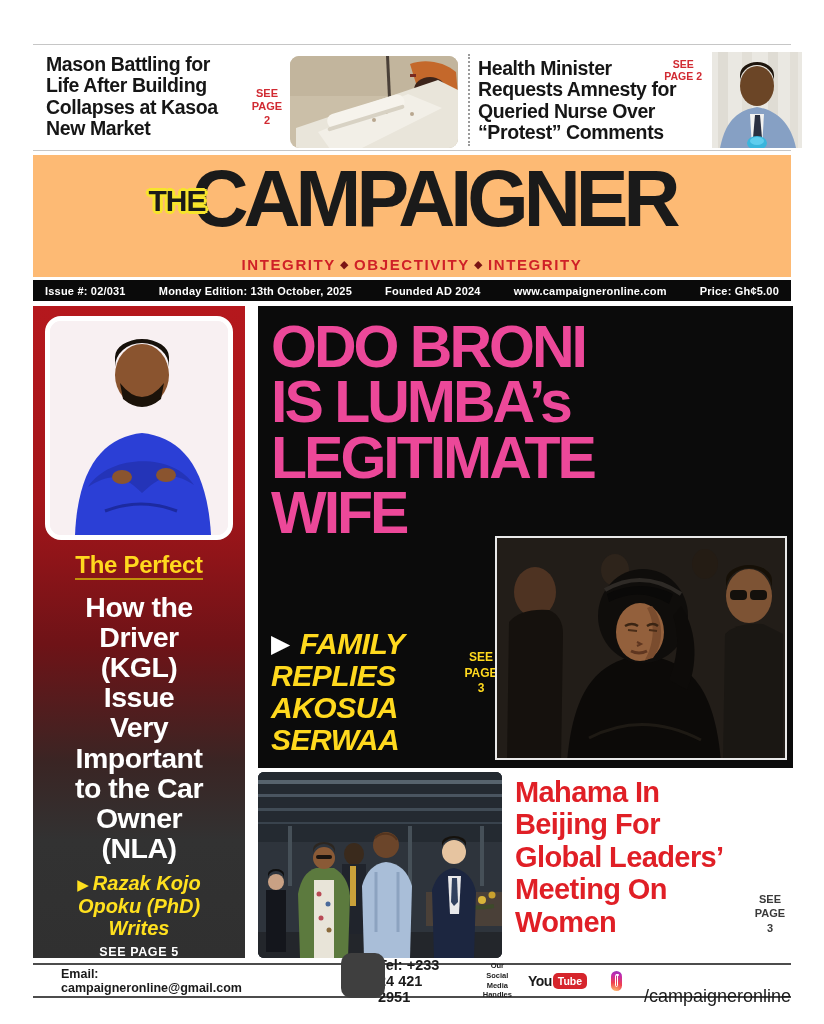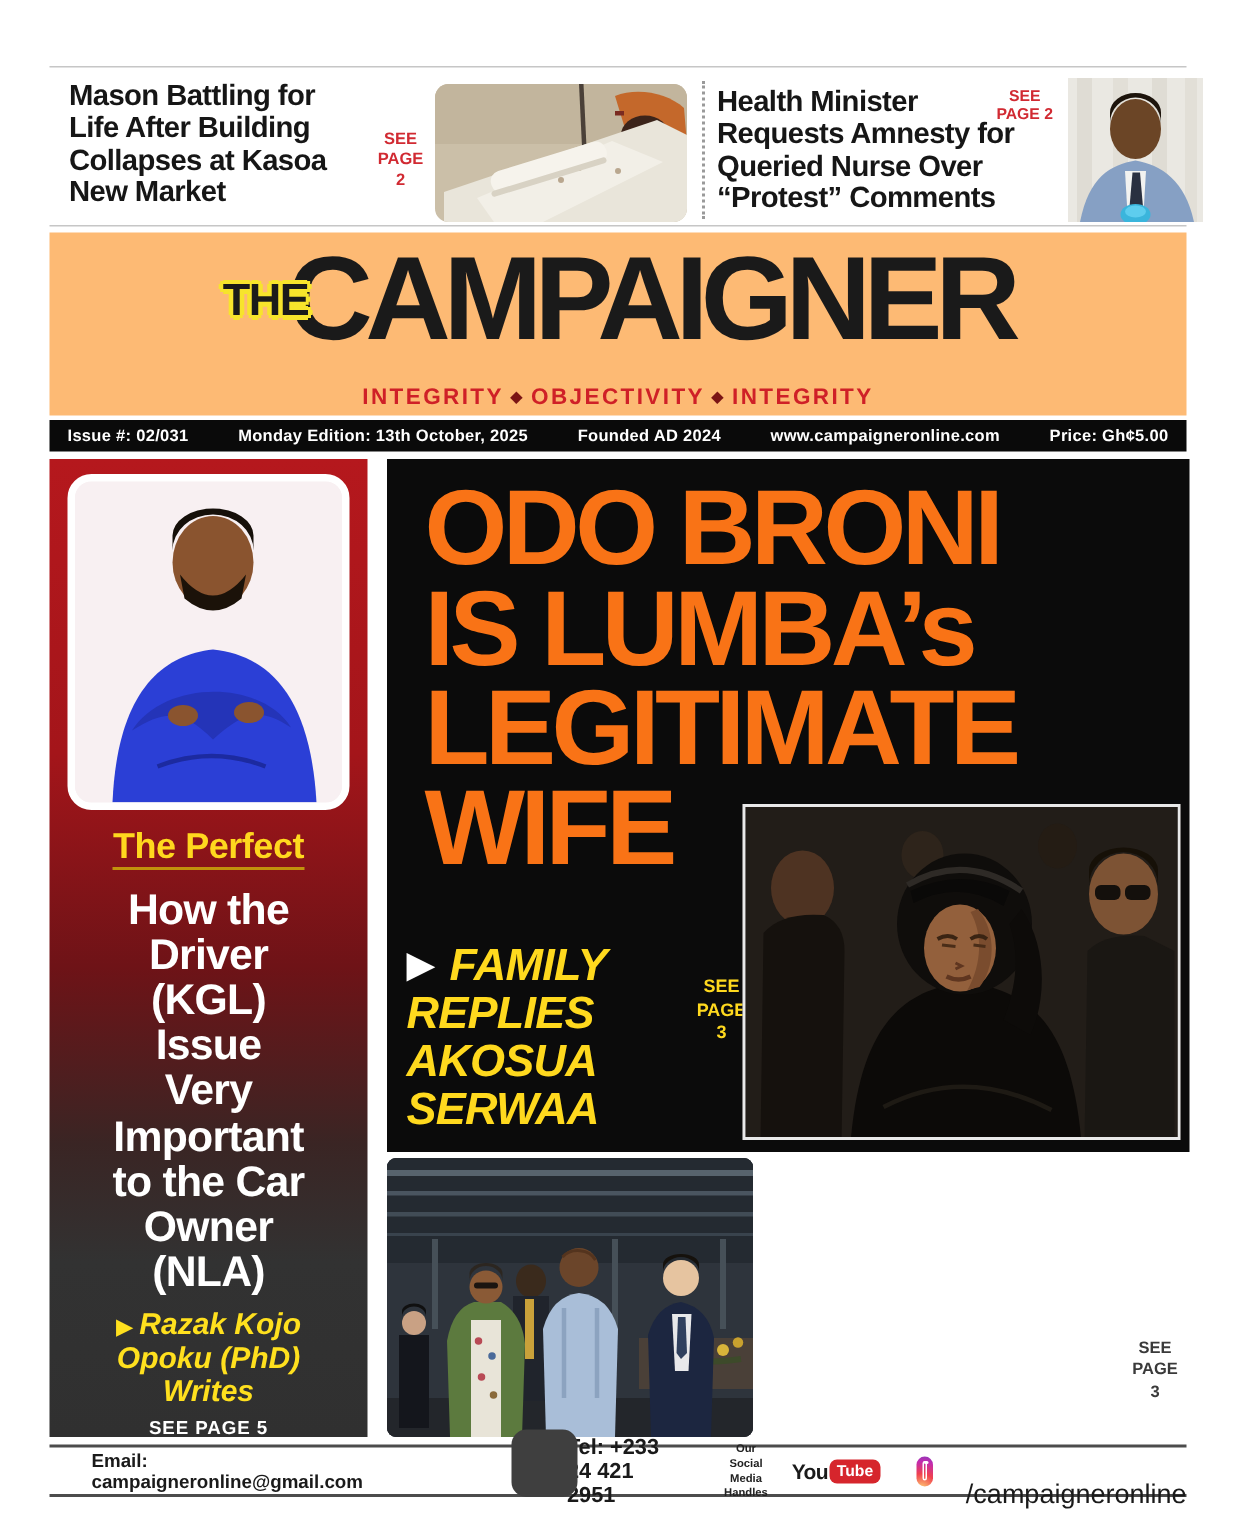--- a/index.html
+++ b/index.html
@@ -44,21 +44,21 @@
   .portrait-frame { margin-top:10px; width:188px; height:224px; border:5px solid #fff; border-radius:16px; overflow:hidden; background:#f8f0f2; flex:none; }
   .kicker { margin-top:8px; color:#ffd81e; font-weight:bold; font-size:24px; letter-spacing:-0.3px; line-height:1.4;text-align:center; }
   .kicker span { border-bottom:2px solid #c2920c; padding-bottom:1px; display:inline-block; line-height:1.05; }
   .lc-headline { margin-top:10px; color:#fff; font-weight:bold; font-size:28.5px; letter-spacing:-0.5px; line-height:1.06; }
   .byline { margin-top:9px; color:#ffe01e; font-weight:bold; font-style:italic; font-size:20px; line-height:1.12; }
   .byline .arr { font-style:normal; font-size:15px; margin-right:4px; }
   .seepage5 { margin-top:5px; color:#fff; font-weight:bold; font-size:12.5px; letter-spacing:0.6px; }
 
   
   .lead-panel { position:absolute; left:258px; top:306px; width:535px; height:462px; background:#0b0b0b; overflow:hidden; }
-  .lead-headline { padding:14px 0 0 25px; color:#f97316; font-weight:bold; font-size:71px; letter-spacing:-3px; line-height:0.94; }
+  .lead-headline { padding:14px 0 0 13px; color:#ec4899; font-weight:bold; font-size:59px; letter-spacing:-3px; line-height:0.94; }
   .lead-photo { position:absolute; right:6px; bottom:8px; width:292px; height:224px; border:2px solid #e9e9e9; overflow:hidden; background:#221d18; }
   .subhead { position:absolute; left:13px; bottom:12px; color:#ffd91e; font-weight:bold; font-style:italic; font-size:30px; letter-spacing:-0.5px; line-height:1.07; }
   .subhead .l1 { display:flex; align-items:center; }
   .subhead .arr { color:#fff; font-style:normal; font-size:25px; margin-right:10px; }
   .seepage3 { position:absolute; left:200px; top:344px; width:46px; color:#ffd91e; font-weight:bold; font-size:12px; line-height:1.3; text-align:center; }
 
   
   .mahama { position:absolute; left:258px; top:772px; width:535px; height:186px; display:flex; gap:13px; }
   .mahama-photo { width:244px; height:186px; border-radius:6px; overflow:hidden; flex:none; background:#2e343c; }
   .mahama-text { position:relative; flex:1; padding-top:4px; }
@@ -292,20 +292,27 @@
         <circle cx="128" cy="73" r="13" fill="#6b452a"></circle>
         <path d="M117,66 a13,11 0 0 1 22,2" stroke="#54341e" stroke-width="2" fill="none"></path>
         <path d="M176,186 L174,118 Q180,98 196,96 Q214,100 218,120 L216,186 Z" fill="#1c2640"></path>
         <polygon points="190,104 203,104 201,142 192,142" fill="#e8e8ea"></polygon>
         <polygon points="194,106 199,106 200,130 196,134 193,130" fill="#30405e"></polygon>
         <circle cx="196" cy="80" r="12" fill="#e6c4a0"></circle>
         <path d="M184,76 a12,10 0 0 1 24,0 l0,-5 a12,7 0 0 0 -24,0 z" fill="#15110c"></path>
       </svg>
     </div>
     <div class="mahama-text">
+      <div class="mahama-headline">
+        <div>Mahama In</div>
+        <div>Beijing For</div>
+        <div>Global Leaders’</div>
+        <div>Meeting On</div>
+        <div>Women</div>
+      </div>
       <div class="seepage-mah">
         <div>SEE</div>
         <div>PAGE</div>
         <div>3</div>
       </div>
     </div>
   </div>
 
   <div class="footer">
     <span class="f-email">Email: campaigneronline@gmail.com</span>

